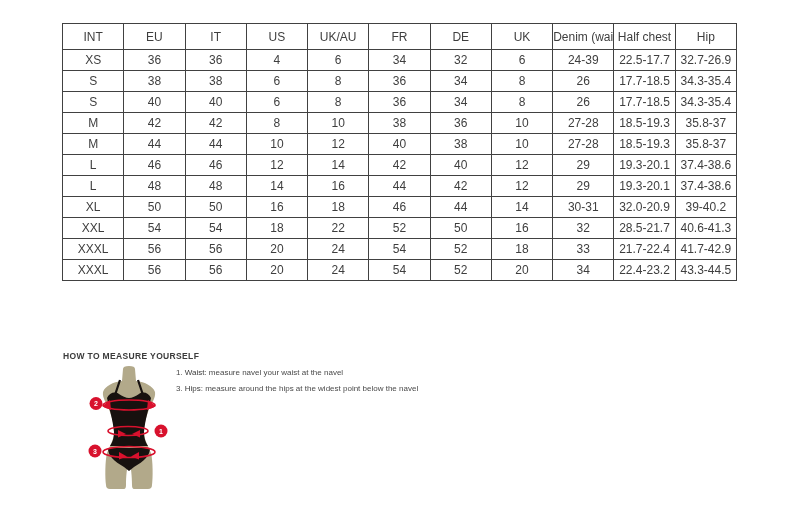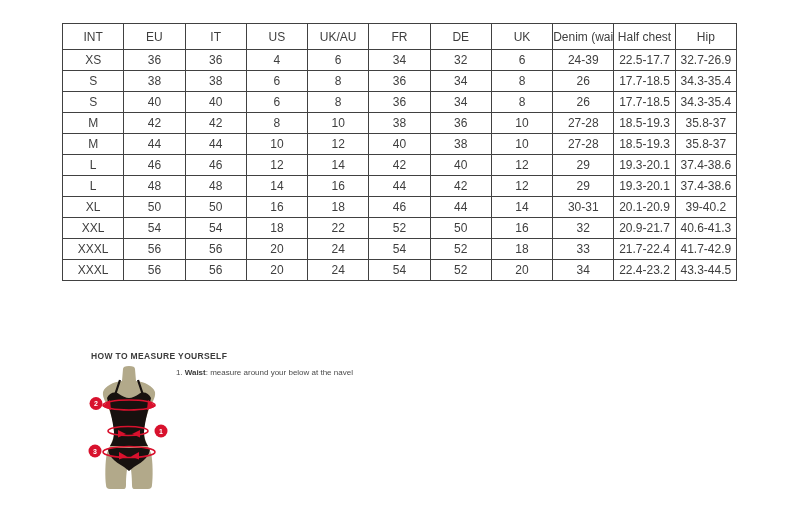--- a/index.html
+++ b/index.html
@@ -15,26 +15,26 @@
   }
   .size-chart th,.size-chart td{
     border:1px solid var(--table-border,#414141);
     text-align:center;vertical-align:middle;
     font-weight:400;padding:0;white-space:nowrap;overflow:hidden;
   }
   .size-chart thead th{height:25px;}
   .size-chart tbody td{height:20px;}
   .measure-title{
     position:absolute;left:63px;top:351px;
-    font-size:8.5px;font-weight:700;letter-spacing:.35px;color:#3b3b3b;margin-left:28px;
+    font-size:8.5px;font-weight:700;letter-spacing:.35px;color:#3b3b3b;
   }
   .steps{position:absolute;left:176px;top:369px;font-size:8px;line-height:8.5px;color:#4a4a4a;}
   .step{margin-bottom:7px;white-space:nowrap;}
   .step .num{margin-right:2px;}
-  .step .term{font-weight:700;color:#3b3b3b;}
+  .step .term{font-weight:400;color:#3b3b3b;}
   .figure{position:absolute;left:82px;top:364px;}
   .skin{fill:var(--body-tan,#b2a98a);}
   .garment{fill:var(--garment-black,#17110f);}
   .strap{fill:none;stroke:var(--garment-black,#17110f);stroke-width:2.2;}
   .mline{fill:none;stroke:var(--accent-red,#d8112d);stroke-width:1.6;}
   .mfill{fill:var(--accent-red,#d8112d);}
   .badge{fill:var(--accent-red,#d8112d);}
   .badge-text{fill:#ffffff;font-family:"Liberation Sans","DejaVu Sans",sans-serif;font-size:7px;font-weight:700;text-anchor:middle;}
 </style>
 </head>
@@ -153,34 +153,34 @@
         <tr>
           <td>XL</td>
           <td>50</td>
           <td>50</td>
           <td>16</td>
           <td>18</td>
           <td>46</td>
           <td>44</td>
           <td>14</td>
           <td>30-31</td>
-          <td>20.1-20.9</td>
+          <td>32.0-20.9</td>
           <td>39-40.2</td>
         </tr>
         <tr>
           <td>XXL</td>
           <td>54</td>
           <td>54</td>
           <td>18</td>
           <td>22</td>
           <td>52</td>
           <td>50</td>
           <td>16</td>
           <td>32</td>
-          <td>20.9-21.7</td>
+          <td>28.5-21.7</td>
           <td>40.6-41.3</td>
         </tr>
         <tr>
           <td>XXXL</td>
           <td>56</td>
           <td>56</td>
           <td>20</td>
           <td>24</td>
           <td>54</td>
           <td>52</td>
@@ -282,17 +282,20 @@
       <text class="badge-text" x="79" y="69.7">1</text>
     </g>
     <g>
       <circle class="badge" cx="13" cy="87" r="6.5"></circle>
       <text class="badge-text" x="13" y="89.7">3</text>
     </g>
   </svg>
 
   <div class="steps">
     <div class="step">
-      <span class="num">1.</span><span class="term">Waist</span><span class="rest">: measure around your below at the navel</span>
+      <span class="num">1.</span><span class="term">Waist</span><span class="rest">: measure navel your waist at the navel</span>
+    </div>
+    <div class="step">
+      <span class="num">3.</span><span class="term">Hips</span><span class="rest">: measure around the hips at the widest point below the navel</span>
     </div>
   </div>
 
 </div>
 
 </body></html>

